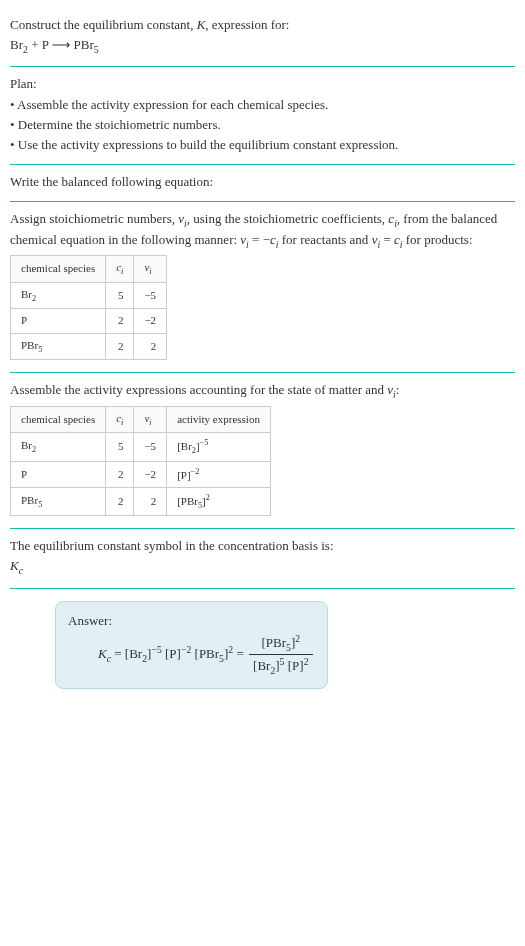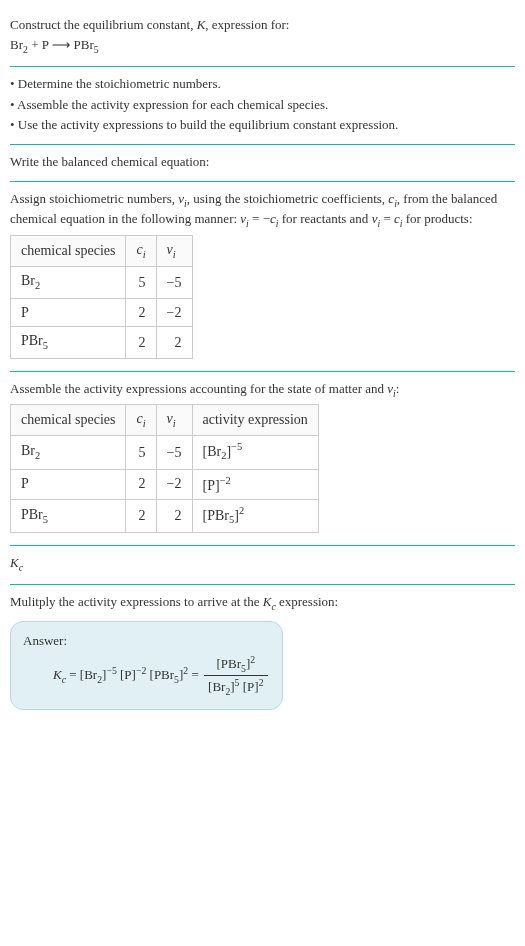--- a/index.html
+++ b/index.html
@@ -17,63 +17,65 @@
       border-bottom: 1px solid #14b8a6;
     }
     .section:last-of-type { border-bottom: none; }
     p { margin: 2px 0; }
     sub { font-size: 0.75em; vertical-align: sub; }
     sup { font-size: 0.75em; vertical-align: super; }
     .arrow { font-family: sans-serif; }
     table {
       border-collapse: collapse;
       margin: 4px 0;
-      font-size: 14px;
+      font-size: 11px;
     }
     th, td {
       border: 1px solid #ccc;
       padding: 4px 10px;
       text-align: left;
       vertical-align: middle;
     }
     th { font-weight: normal; background: #fafafa; }
     .right { text-align: right; }
     .italic { font-style: italic; }
     .answer-box {
       background: #e1f0f5;
       border: 1px solid #b8d9e3;
-      border-radius: 13px;
+      border-radius: 8px;
       padding: 8px 12px;
       margin-top: 6px;
       display: inline-block;
+      margin-left: 45px;
     }
     .frac { display: inline-block; text-align: center; vertical-align: middle; margin: 0 2px; }
     .frac .num { display: block; border-bottom: 1px solid #333; padding: 0 4px; }
     .frac .den { display: block; padding: 0 4px; }
   </style>
 </head>
 <body>
 
 <div class="section">
   <p>
     <span>Construct the equilibrium constant, </span><span class="italic">K</span><span>, expression for:</span>
   </p>
   <p>
     <span>Br</span><sub>2</sub><span> + P </span><span class="arrow">⟶</span><span> PBr</span><sub>5</sub>
   </p>
 </div>
 
 <div class="section">
+  <p>Plan:</p>
+  <p>• Assemble the activity expression for each chemical species.</p>
   <p>• Determine the stoichiometric numbers.</p>
-  <p>• Assemble the activity expression for each chemical species.</p>
   <p>• Use the activity expressions to build the equilibrium constant expression.</p>
 </div>
 
 <div class="section">
-  <p>Write the balanced chemical equation:</p>
+  <p>Write the balanced following equation:</p>
 </div>
 
 <div class="section">
   <p>
     <span>Assign stoichiometric numbers, </span><span class="italic">ν</span><sub class="italic">i</sub><span>, using the stoichiometric coefficients, </span><span class="italic">c</span><sub class="italic">i</sub><span>, from the balanced chemical equation in the following manner: </span><span class="italic">ν</span><sub class="italic">i</sub><span> = −</span><span class="italic">c</span><sub class="italic">i</sub><span> for reactants and </span><span class="italic">ν</span><sub class="italic">i</sub><span> = </span><span class="italic">c</span><sub class="italic">i</sub><span> for products:</span>
   </p>
   <table>
     <tbody>
         <tr>
       <th>chemical species</th>
@@ -127,27 +129,25 @@
       <td><span>PBr</span><sub>5</sub></td>
       <td class="right">2</td>
       <td class="right">2</td>
       <td><span>[PBr</span><sub>5</sub>]<sup>2</sup></td>
     </tr>
   </tbody>
     </table>
 </div>
 
 <div class="section">
+  <p>The equilibrium constant symbol in the concentration basis is:</p>
   <p><span class="italic">K</span><sub class="italic">c</sub></p>
 </div>
 
 <div class="section" style="border-bottom:none;">
-  <p>
-    <span>Mulitply the activity expressions to arrive at the </span><span class="italic">K</span><sub class="italic">c</sub><span> expression:</span>
-  </p>
 
   <div class="answer-box">
     <p>Answer:</p>
     <p style="margin-left:30px;">
       <span class="italic">K</span><sub class="italic">c</sub><span> = </span><span>[Br</span><sub>2</sub>]<sup>−5</sup><span> [P]</span><sup>−2</sup><span> [PBr</span><sub>5</sub>]<sup>2</sup><span> = </span>
       <span class="frac">
         <span class="num"><span>[PBr</span><sub>5</sub>]<sup>2</sup></span>
         <span class="den"><span>[Br</span><sub>2</sub>]<sup>5</sup><span> [P]</span><sup>2</sup></span>
       </span>
     </p>

